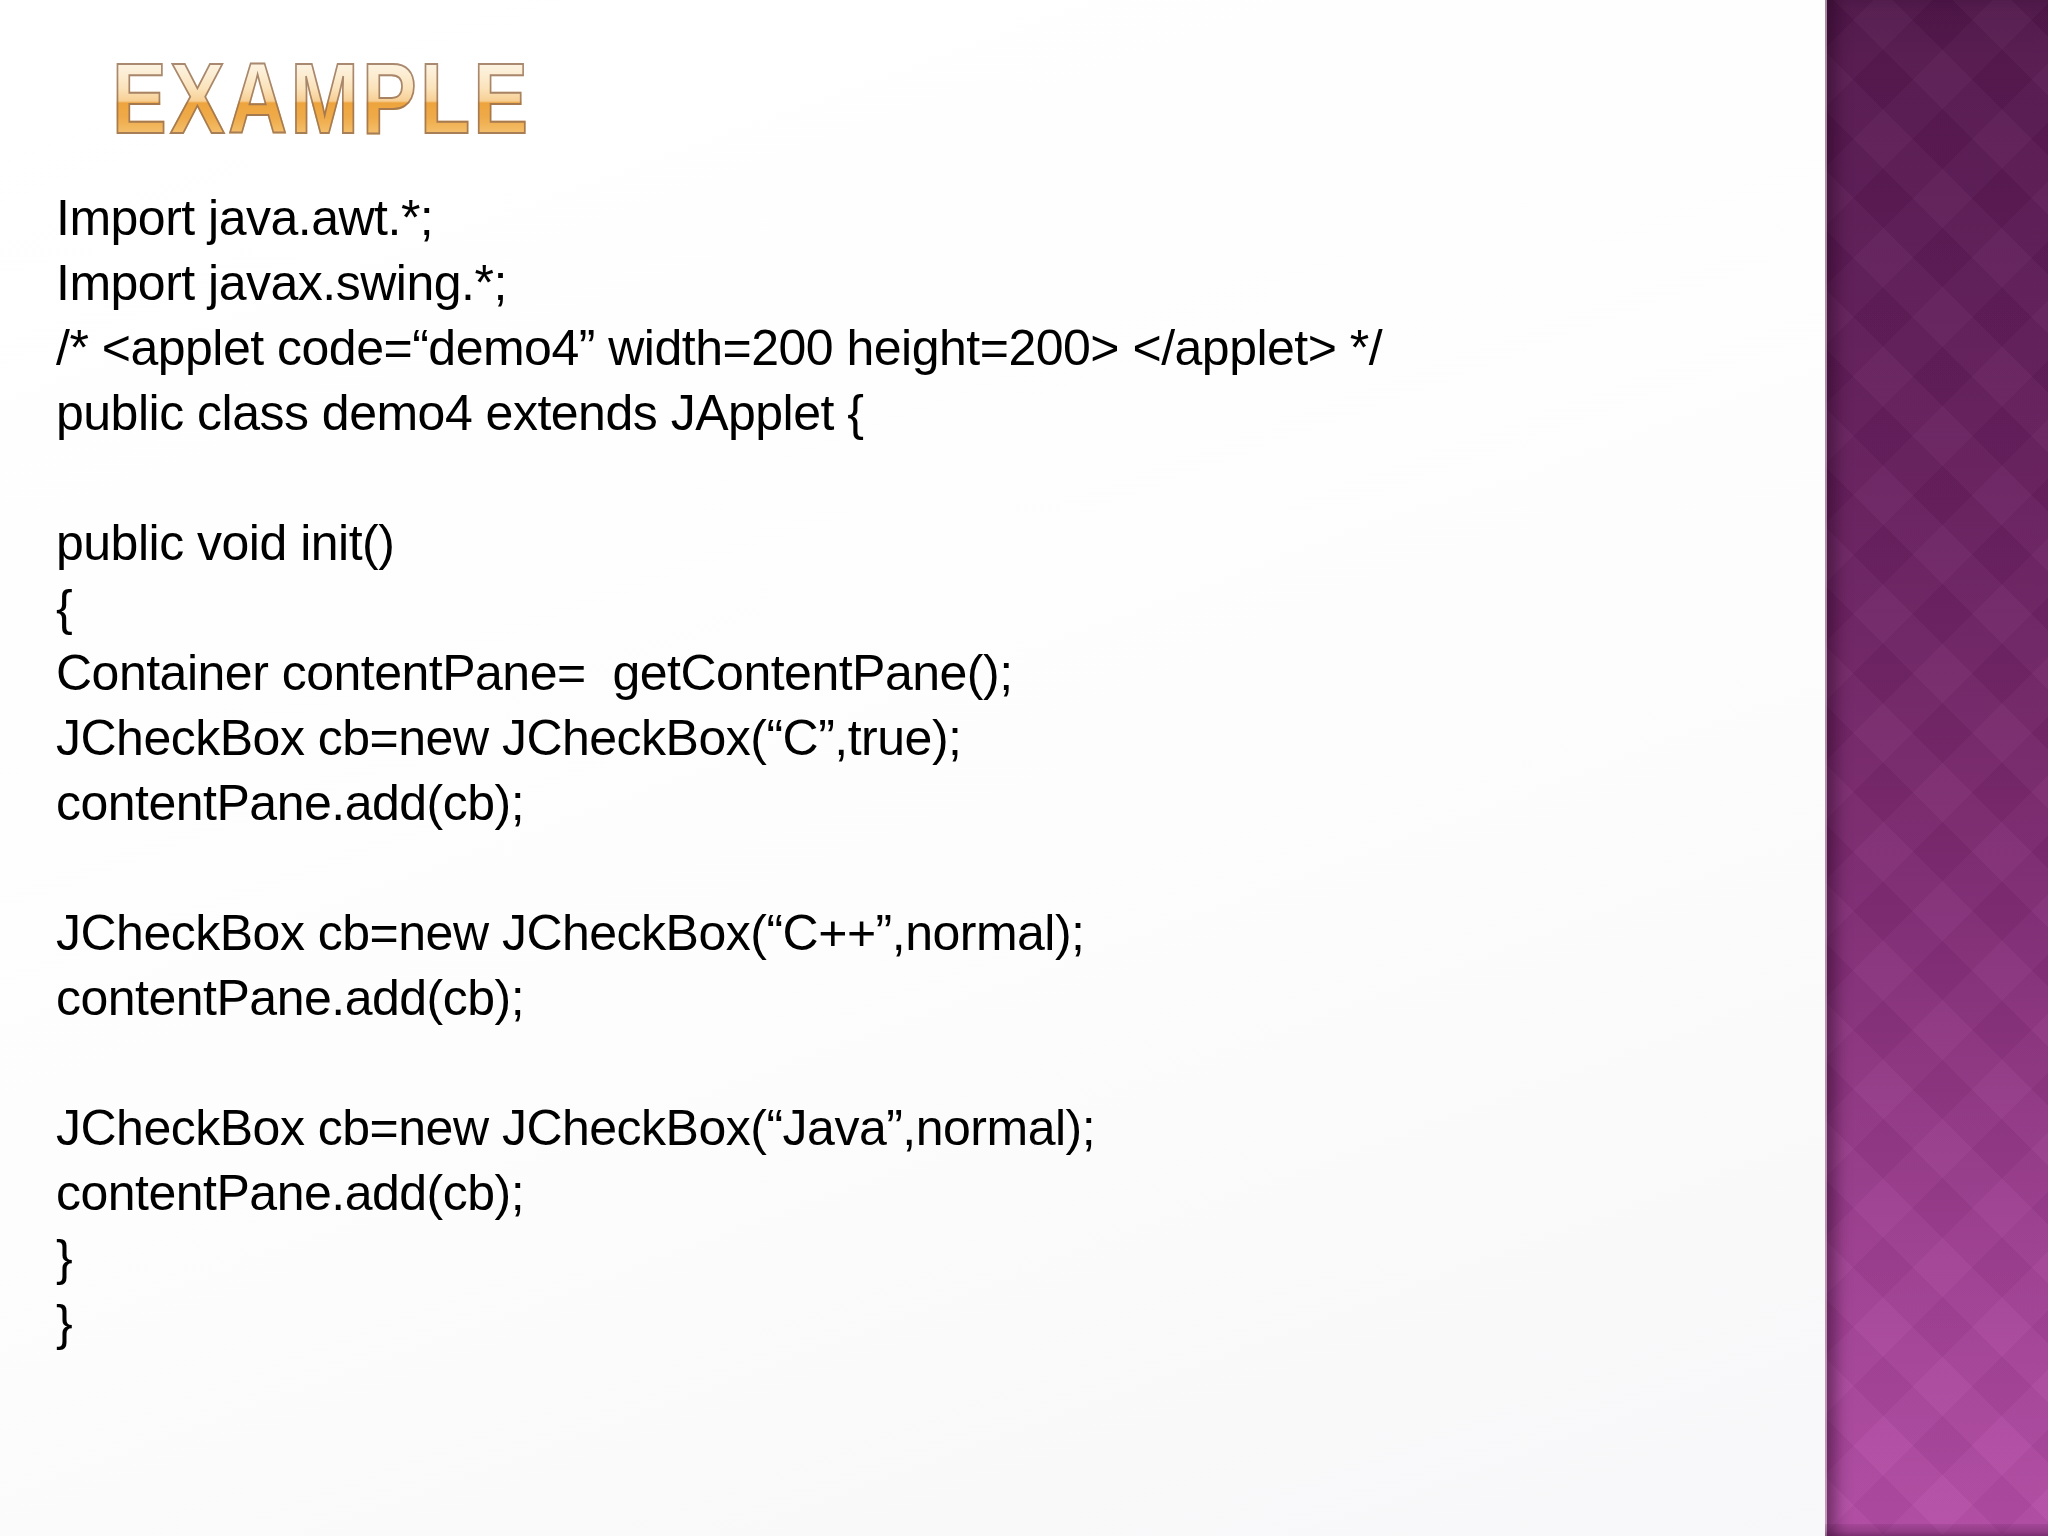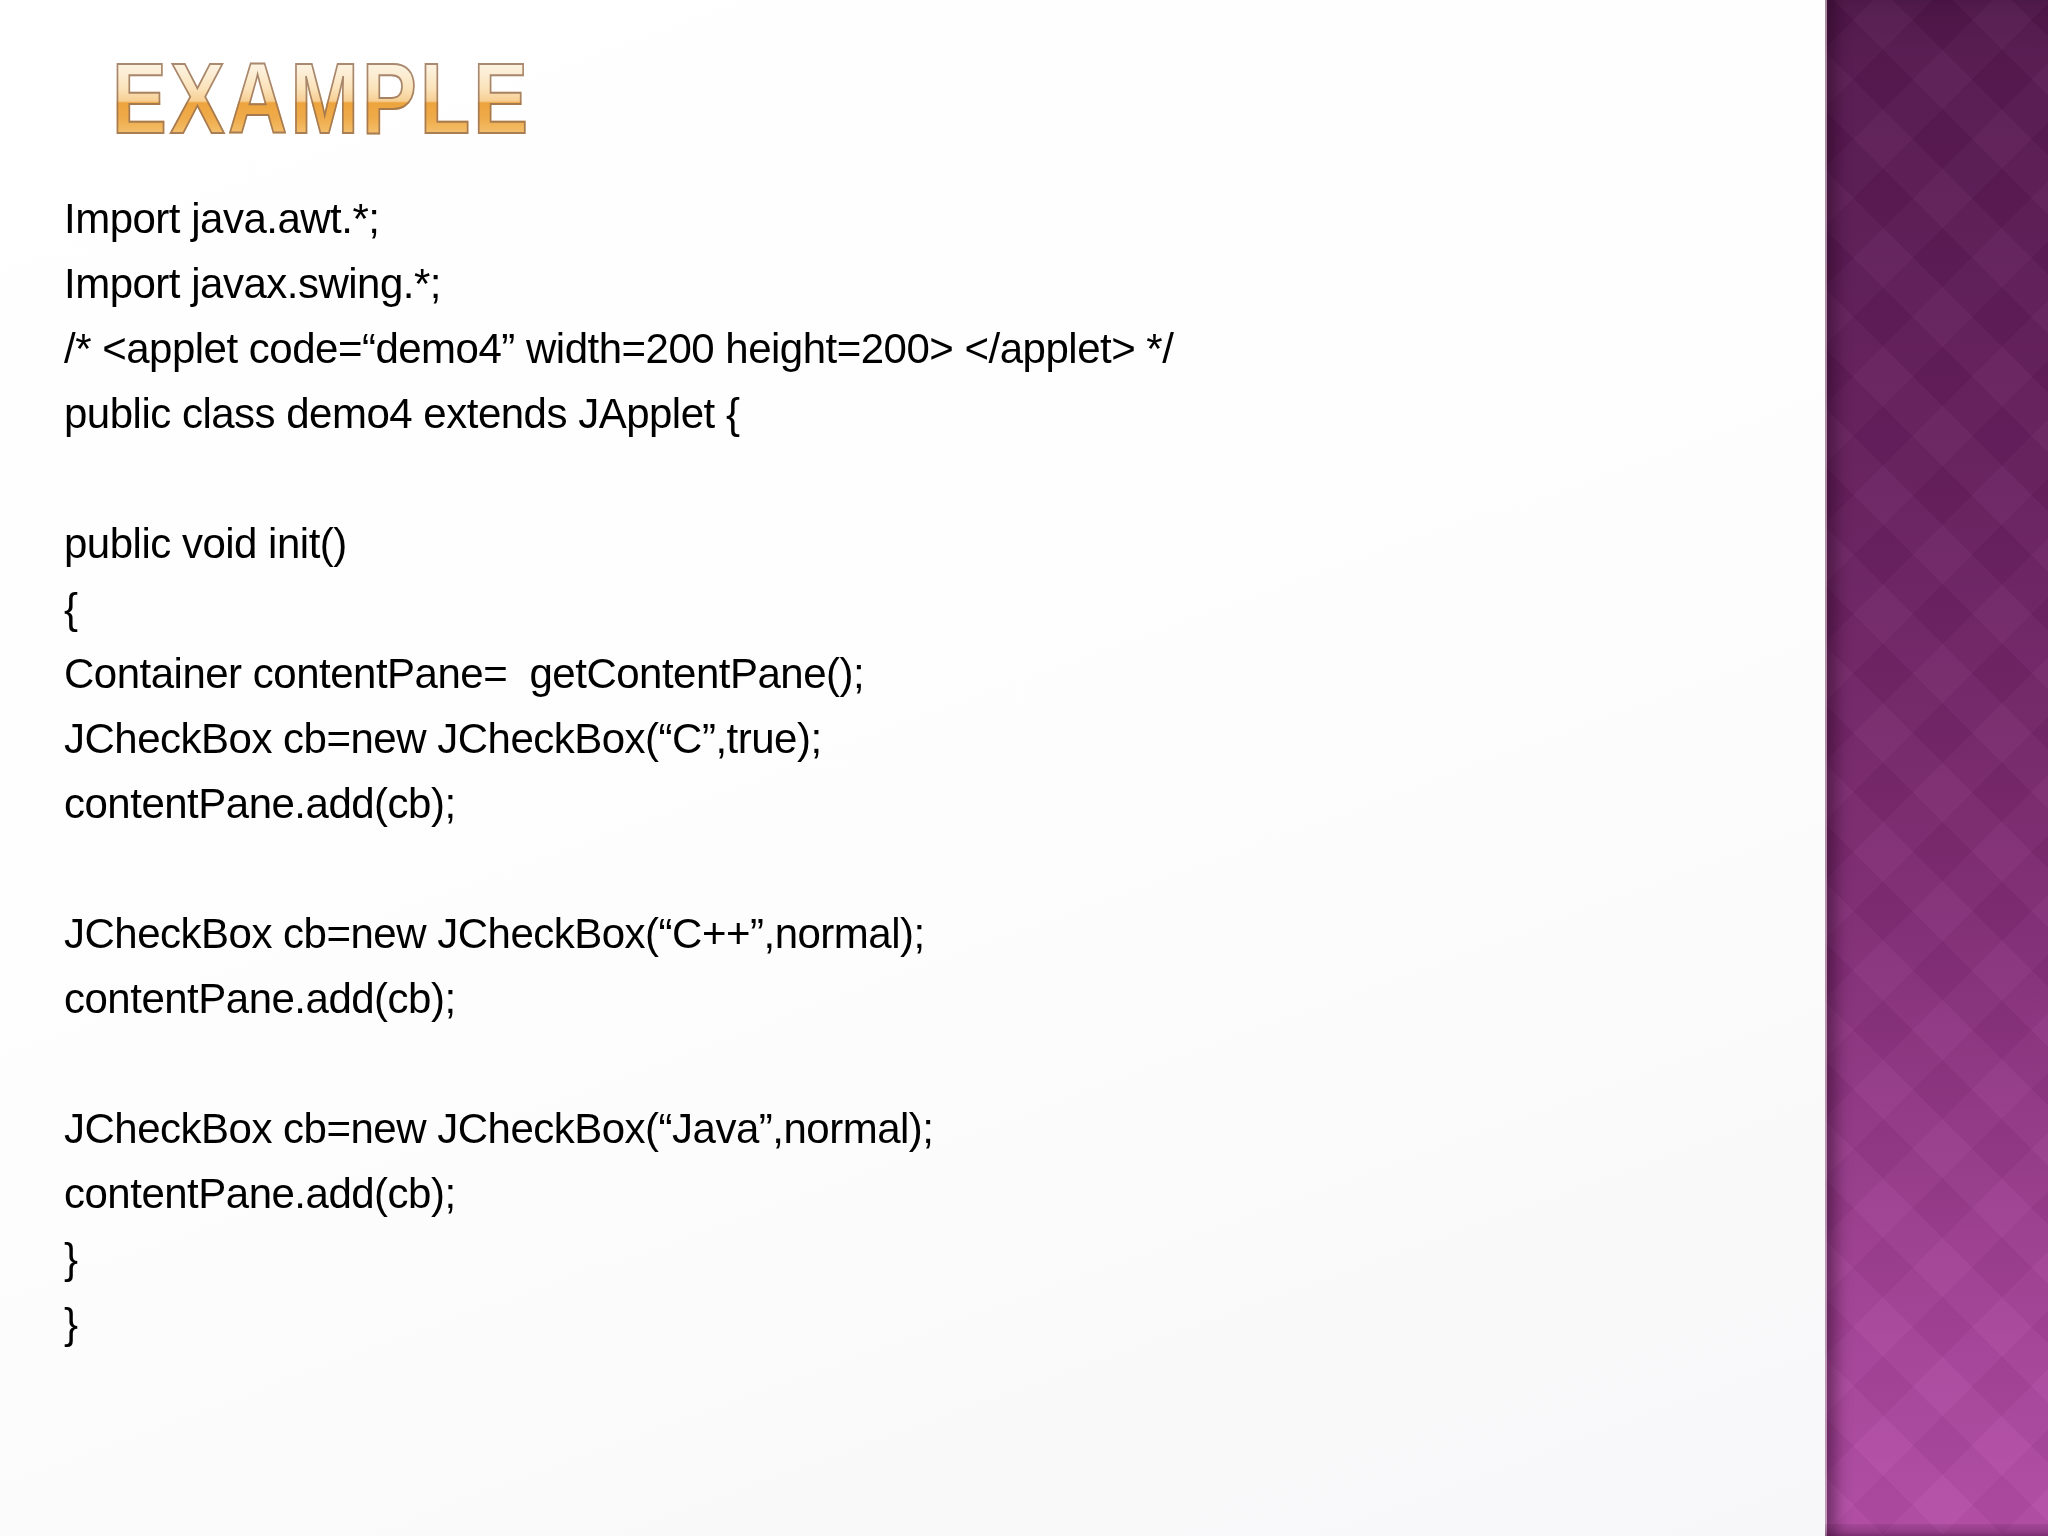--- a/index.html
+++ b/index.html
@@ -42,25 +42,25 @@
     -webkit-background-clip: text;
     background-clip: text;
     color: transparent;
     -webkit-text-stroke: 2px rgba(148, 110, 82, 0.8);
     text-shadow: 0 0 0 transparent;
   }
 
   
   .code-block {
     position: absolute;
-    left: 64px;
+    left: 56px;
     top: 186px;
     width: 1600px;
     color: #000000;
-    font-size: 42px;
+    font-size: 50px;
     line-height: 65px;
     white-space: pre;
     letter-spacing: -0.5px;
   }
   .code-line {
     height: 65px;
   }
 
   
   .side-band {

